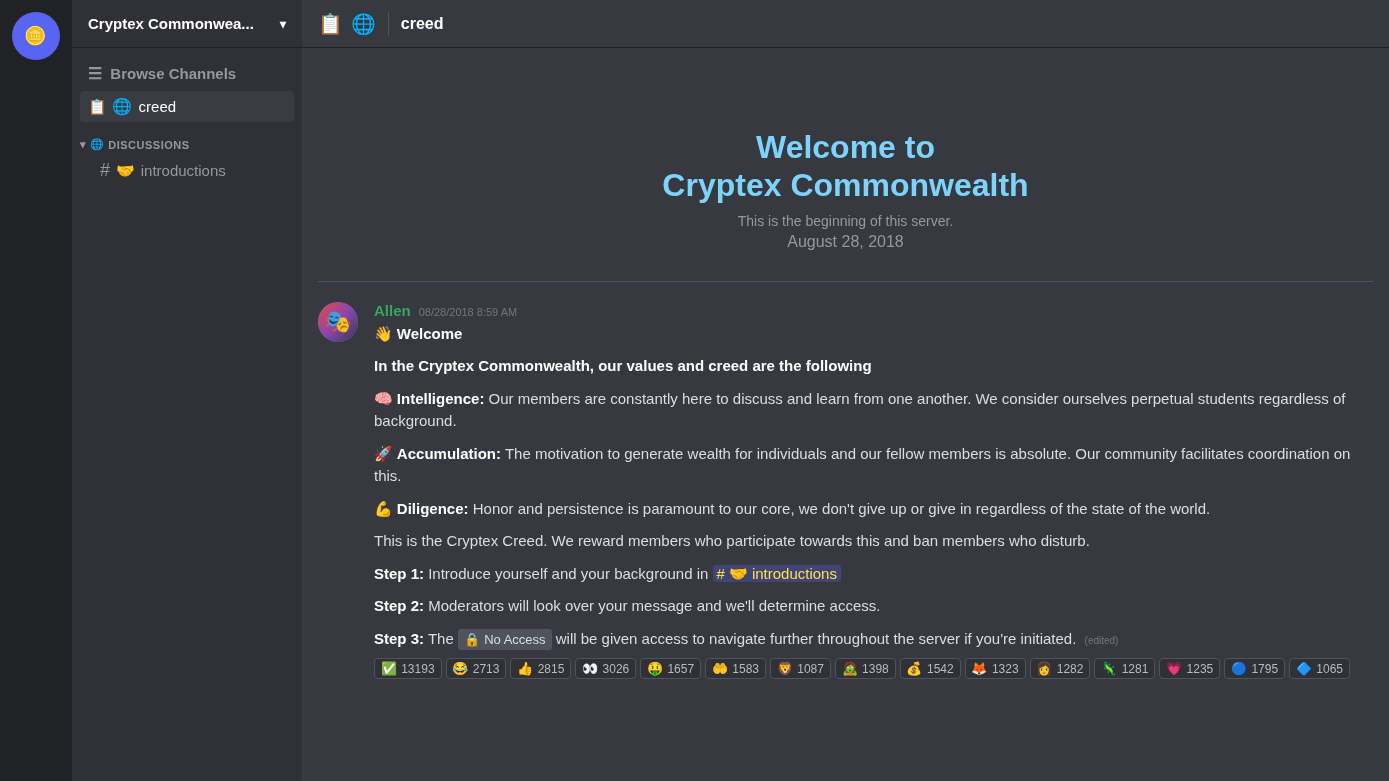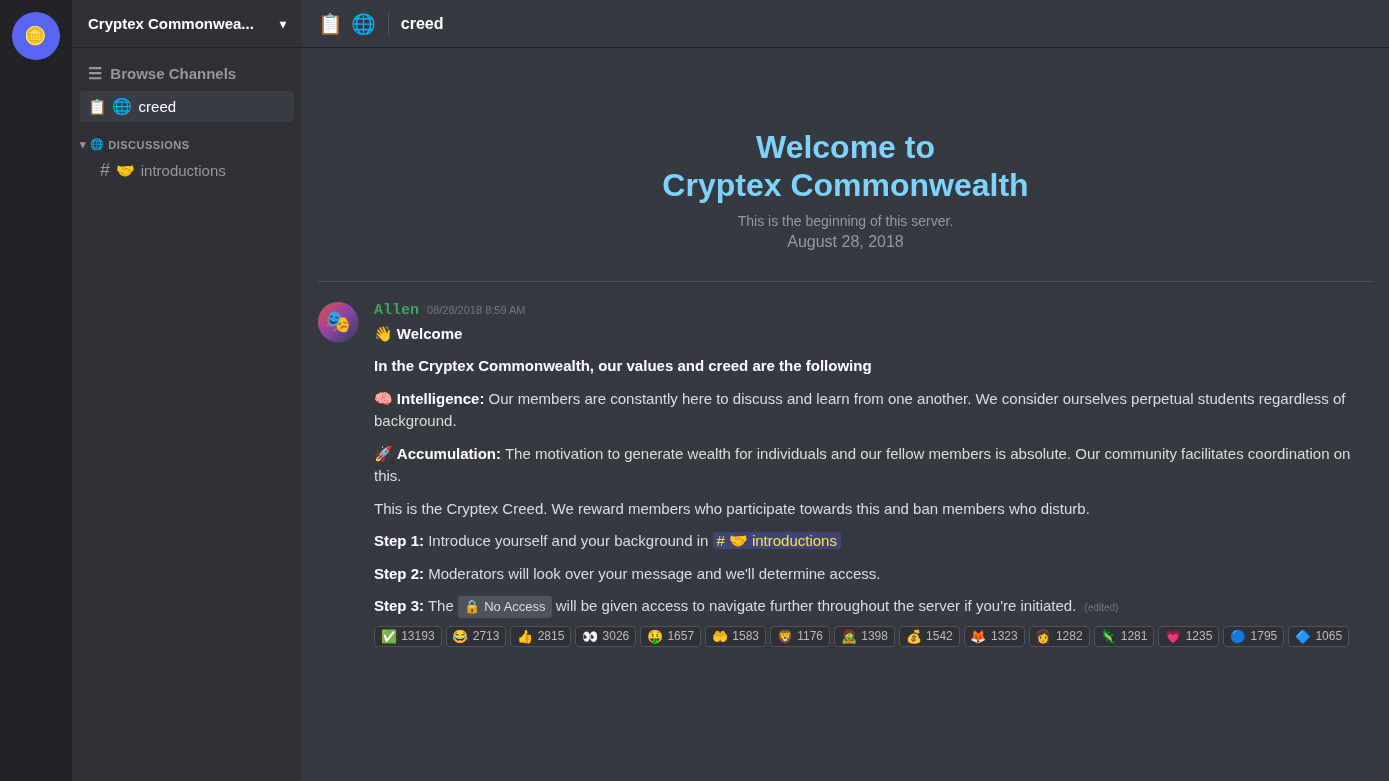--- a/index.html
+++ b/index.html
@@ -230,21 +230,20 @@
     .message-header {
       display: flex;
       align-items: baseline;
       gap: 8px;
       margin-bottom: 4px;
     }
     .message-author {
       font-weight: 600;
       color: #3ba55d;
       font-size: 15px;
-      font-family: Liberation Mono, monospace;
     }
     .message-timestamp {
       font-size: 11px;
       color: #72767d;
     }
     .message-text {
       color: #dcddde;
       line-height: 1.5;
       font-size: 15px;
     }
@@ -380,20 +379,24 @@
             <span class="bold">In the Cryptex Commonwealth, our values and creed are the following</span>
           </p>
           <p>
             <span>🧠</span>
             <span class="bold">Intelligence:</span><span> Our members are constantly here to discuss and learn from one another. We consider ourselves perpetual students regardless of background.</span>
           </p>
           <p>
             <span>🚀</span>
             <span class="bold">Accumulation:</span><span> The motivation to generate wealth for individuals and our fellow members is absolute. Our community facilitates coordination on this.</span>
           </p>
+          <p>
+            <span>💪</span>
+            <span class="bold">Diligence:</span><span> Honor and persistence is paramount to our core, we don't give up or give in regardless of the state of the world.</span>
+          </p>
           <p>This is the Cryptex Creed. We reward members who participate towards this and ban members who disturb.</p>
           <p>
             <span class="bold">Step 1:</span>
             <span> Introduce yourself and your background in </span>
             <span class="channel-link">
               <span>#</span>
               <span>🤝</span>
               <span>introductions</span>
             </span>
           </p>
@@ -433,21 +436,21 @@
             <div class="reaction">
               <span>🤑</span>
               <span class="reaction-count">1657</span>
             </div>
             <div class="reaction">
               <span>🤲</span>
               <span class="reaction-count">1583</span>
             </div>
             <div class="reaction">
               <span>🦁</span>
-              <span class="reaction-count">1176</span>
+              <span class="reaction-count">1087</span>
             </div>
             <div class="reaction">
               <span>🧟</span>
               <span class="reaction-count">1398</span>
             </div>
             <div class="reaction">
               <span>💰</span>
               <span class="reaction-count">1542</span>
             </div>
             <div class="reaction">

